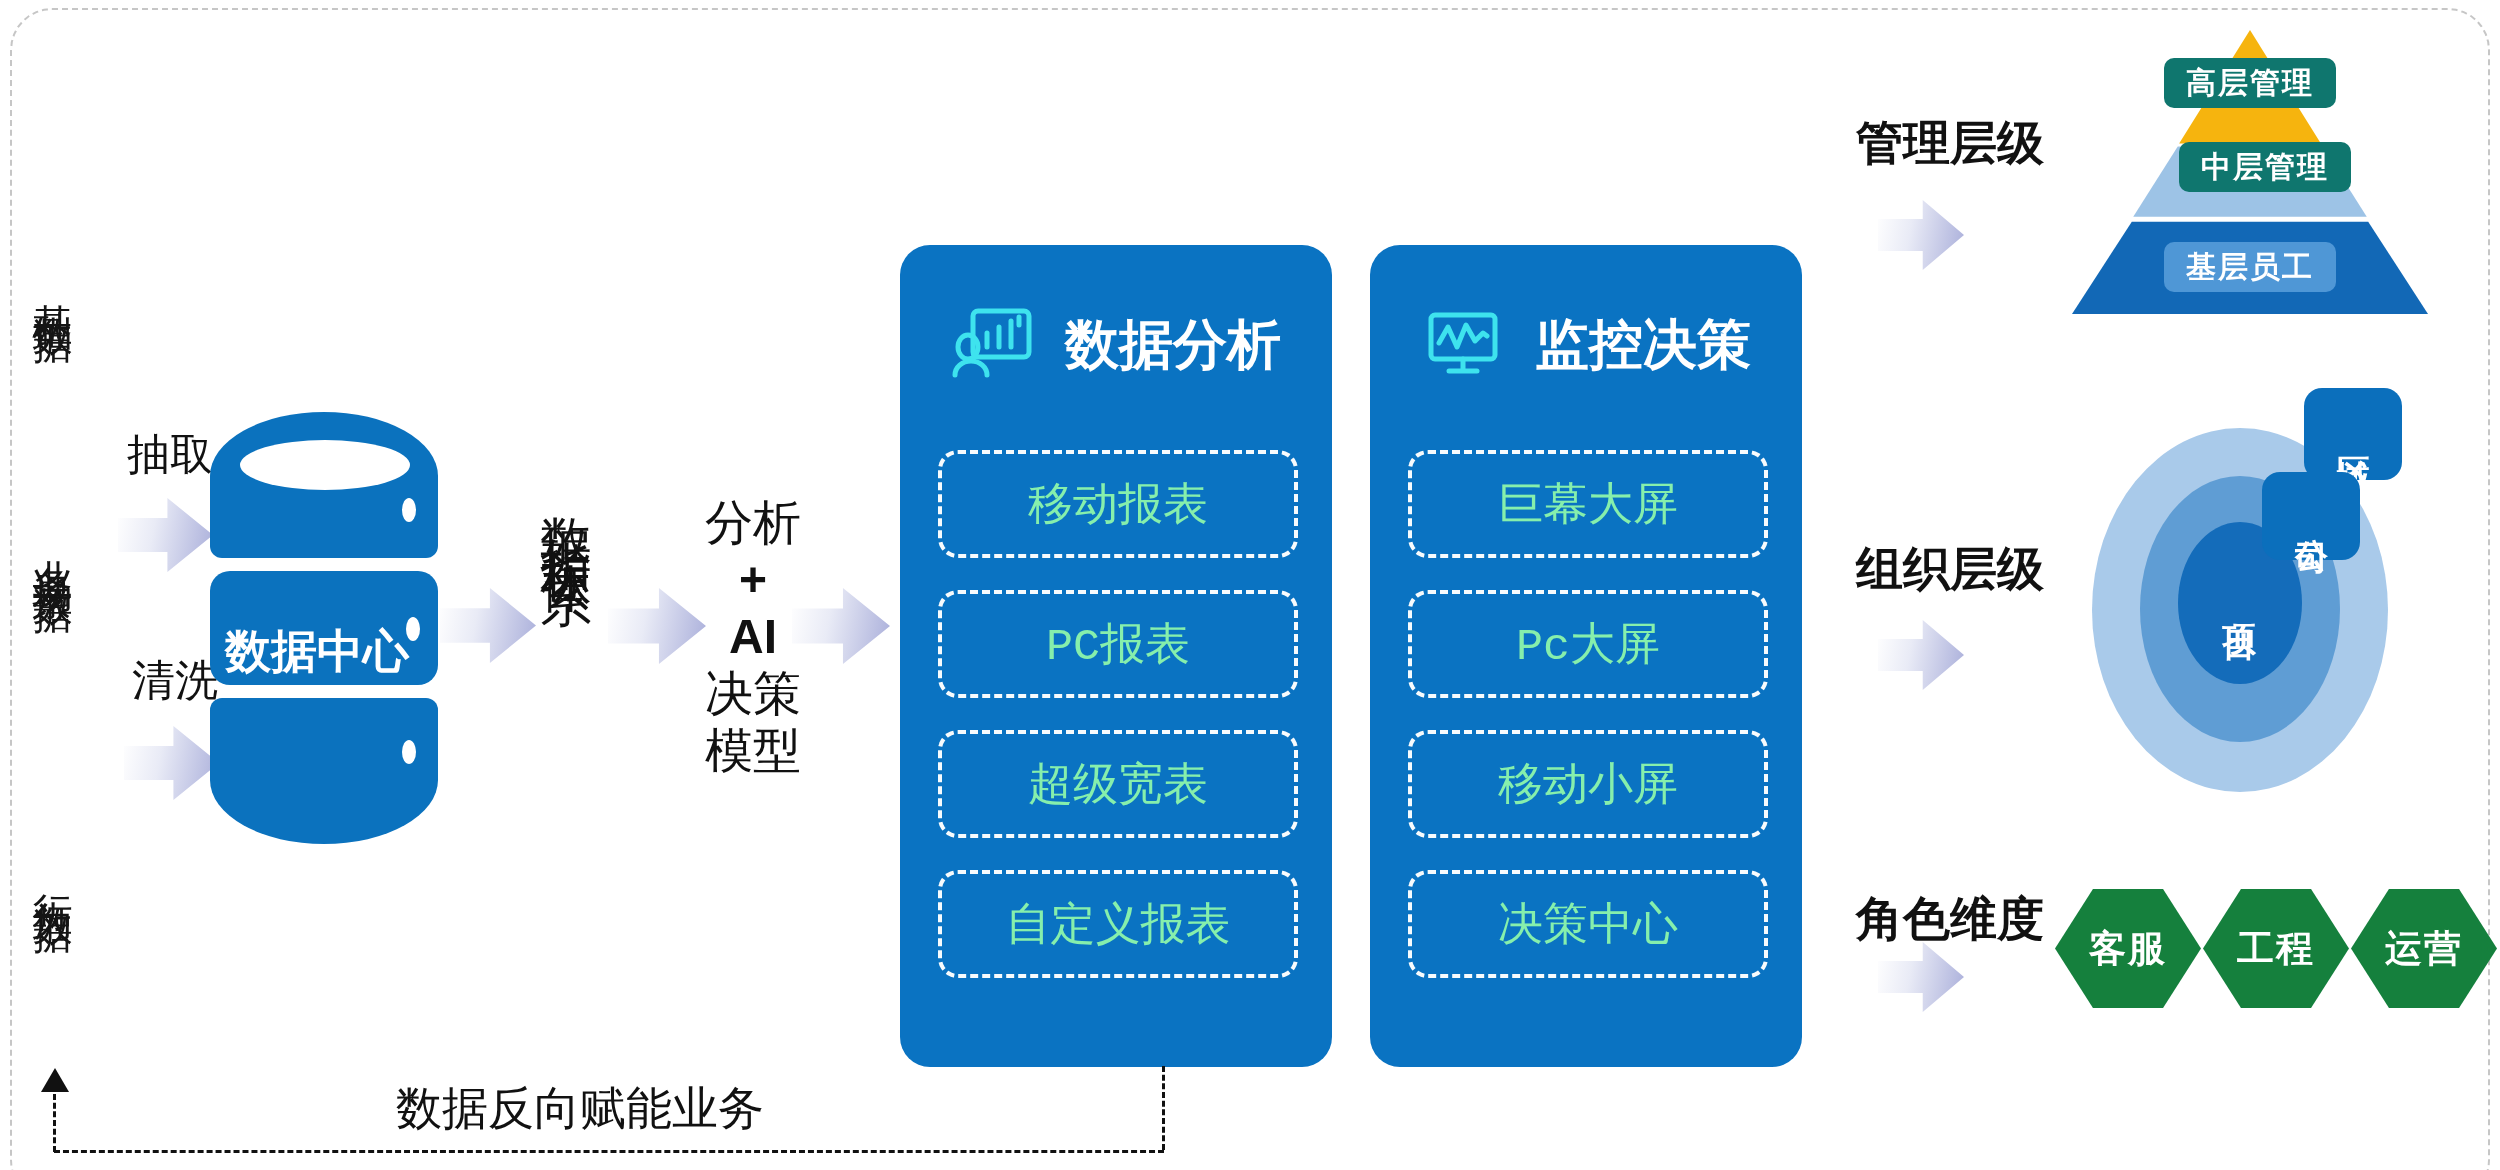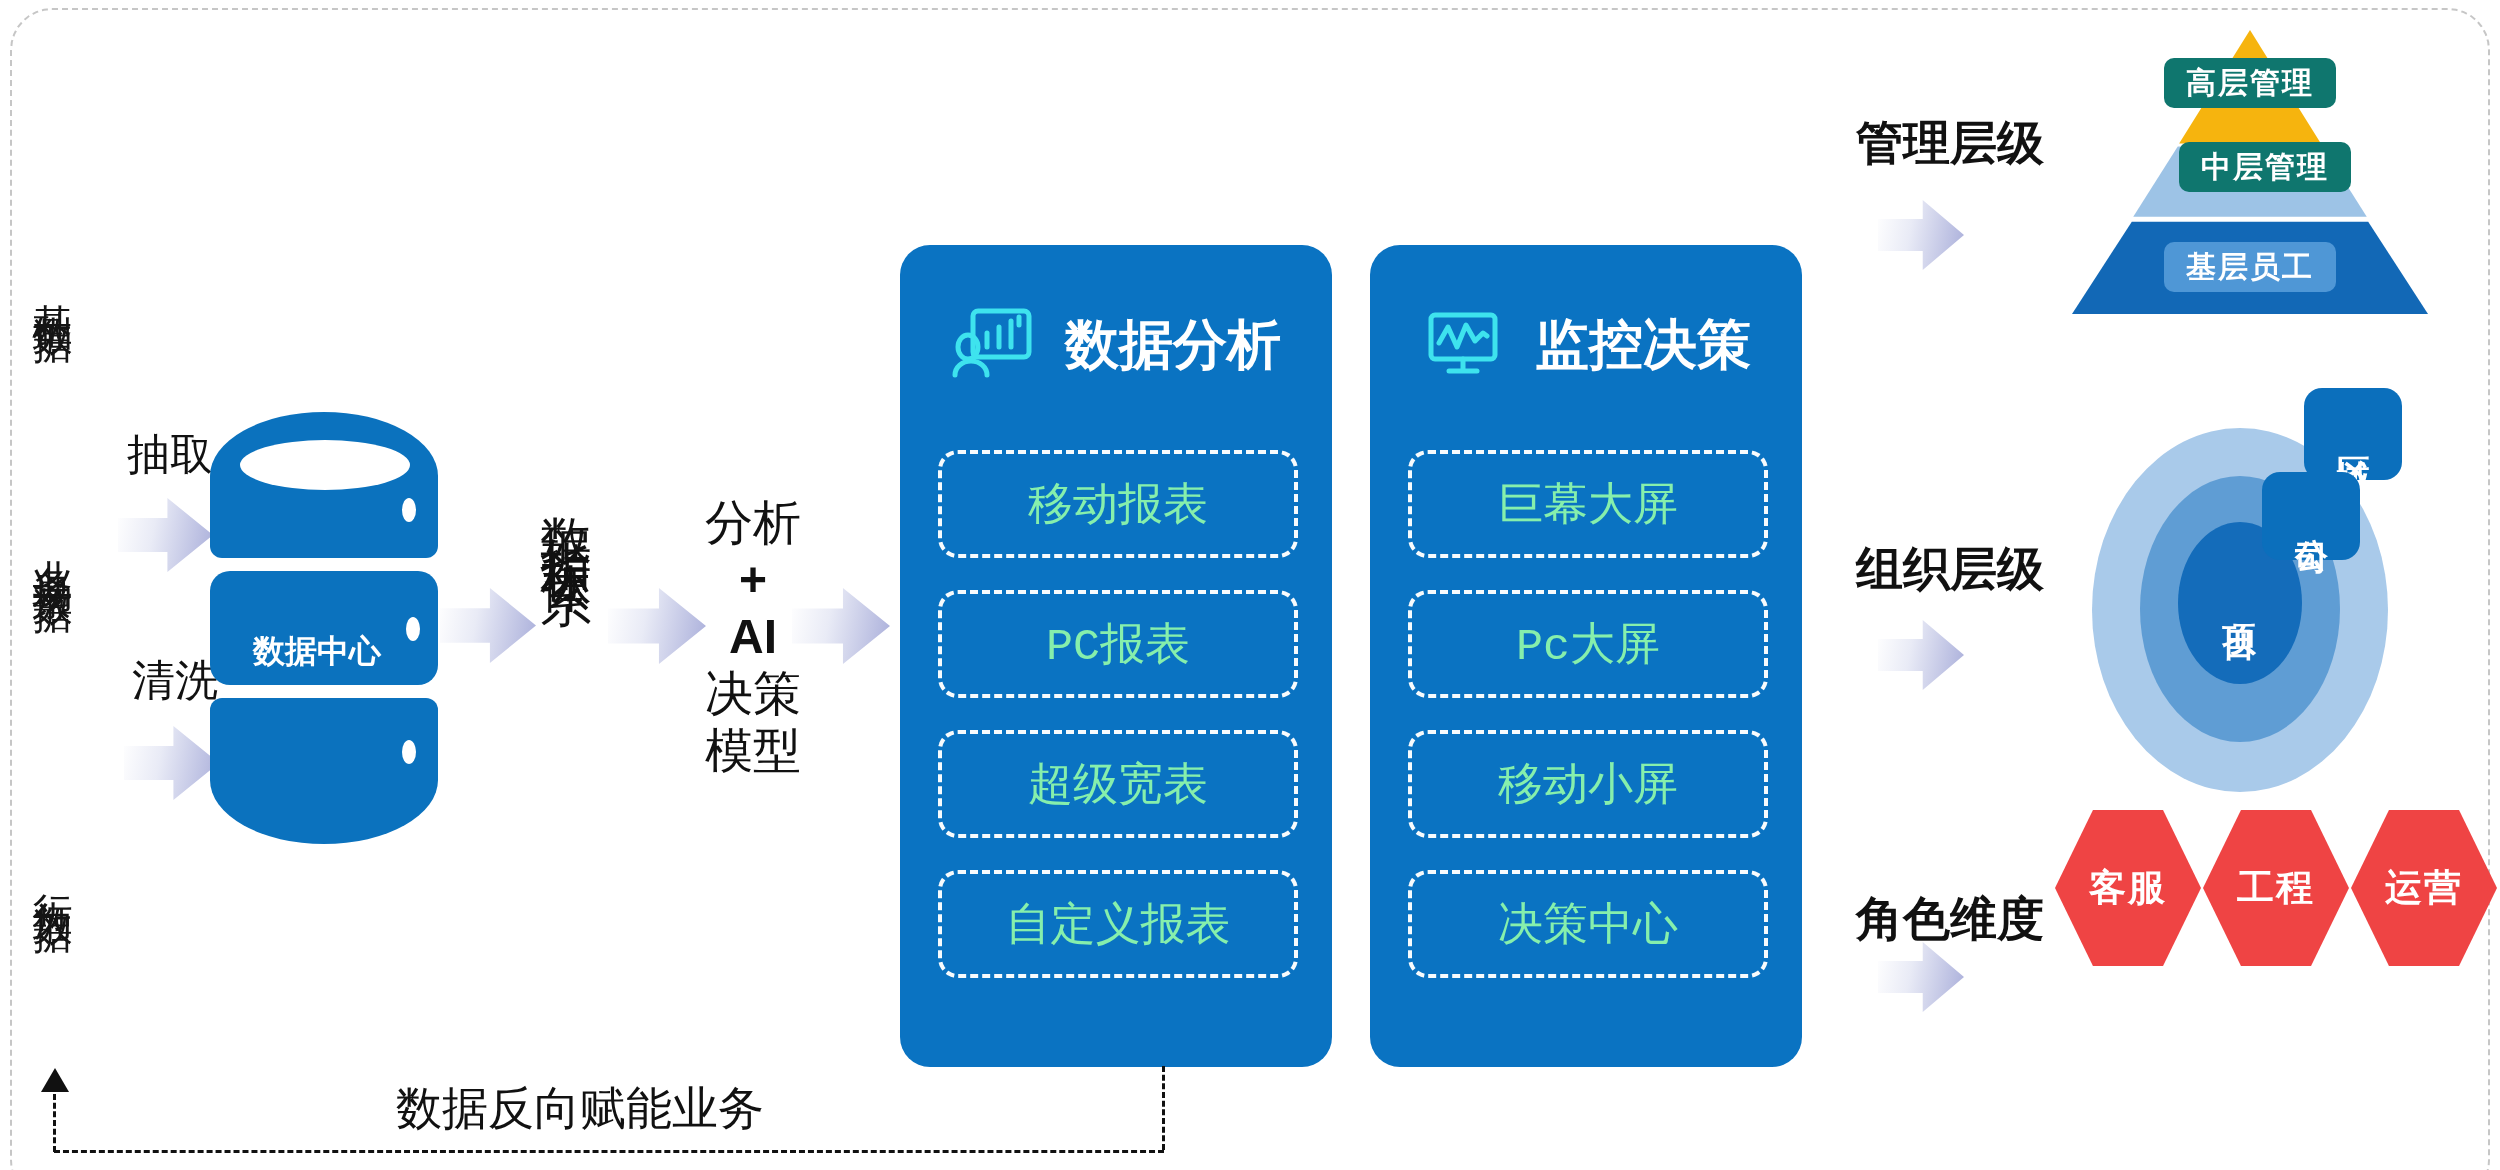--- a/index.html
+++ b/index.html
@@ -26,21 +26,21 @@
   .cyl-seg{position:absolute;background:#0b72be;}
   .cyl-top{left:210px;top:412px;width:228px;height:146px;
            border-radius:114px 114px 12px 12px / 64px 64px 12px 12px;}
   .cyl-mid{left:210px;top:571px;width:228px;height:114px;border-radius:20px;
            display:flex;align-items:center;justify-content:center;}
   .cyl-bot{left:210px;top:698px;width:228px;height:146px;
            border-radius:12px 12px 114px 114px / 12px 12px 64px 64px;}
   .cyl-mouth{position:absolute;left:30px;top:28px;width:170px;height:50px;
              background:#fff;border-radius:50%;}
   .cyl-dot{position:absolute;width:14px;height:24px;background:#fff;border-radius:50%;}
-  .dc-text{color:#fff;font-size:32px;font-weight:700;padding-right:14px;white-space:nowrap;margin-top:48px;}
+  .dc-text{color:#fff;font-size:46px;font-weight:700;padding-right:14px;white-space:nowrap;margin-top:48px;}
 
   
   .garrow{position:absolute;
           background:linear-gradient(100deg,#ffffff 0%,#e9ebf6 38%,#a9aeda 100%);
           clip-path:polygon(0% 27%,52% 27%,52% 0%,100% 50%,52% 100%,52% 73%,0% 73%);}
 
   
   .indicator{position:absolute;left:518px;top:476px;width:80px;color:#111;
              writing-mode:vertical-rl;text-orientation:upright;
              font-size:51px;font-weight:550;letter-spacing:12px;line-height:64px;}
@@ -84,21 +84,21 @@
   .ring-text{color:#fff;font-size:34px;font-weight:600;writing-mode:vertical-rl;
              text-orientation:upright;letter-spacing:6px;}
   .org-badge{position:absolute;border-radius:18px;background:#0b6fbc;
              display:flex;align-items:center;justify-content:center;}
   .org-badge span{color:#fff;font-size:33px;font-weight:700;writing-mode:vertical-rl;
                   text-orientation:upright;letter-spacing:4px;}
   .ob-region{left:2304px;top:388px;width:98px;height:92px;}
   .ob-company{left:2262px;top:472px;width:98px;height:88px;}
 
   
-  .hex{position:absolute;top:810px;width:146px;height:156px;background:#ef4444;
+  .hex{position:absolute;top:889px;width:146px;height:119px;background:#15803d;
        clip-path:polygon(26% 0%,74% 0%,100% 50%,74% 100%,26% 100%,0% 50%);
        display:flex;align-items:center;justify-content:center;
        color:#fff;font-size:37px;font-weight:700;letter-spacing:2px;}
   .hx-0{left:2055px;} .hx-1{left:2203px;} .hx-2{left:2351px;}
 
   
   .fb-h{position:absolute;left:54px;top:1150px;width:1110px;border-top:3px dashed #111;}
   .fb-vr{position:absolute;left:1162px;top:1066px;height:84px;border-left:3px dashed #111;}
   .fb-vl{position:absolute;left:53px;top:1094px;height:58px;border-left:3px dashed #111;}
   .fb-head{position:absolute;left:41px;top:1068px;width:0;height:0;

